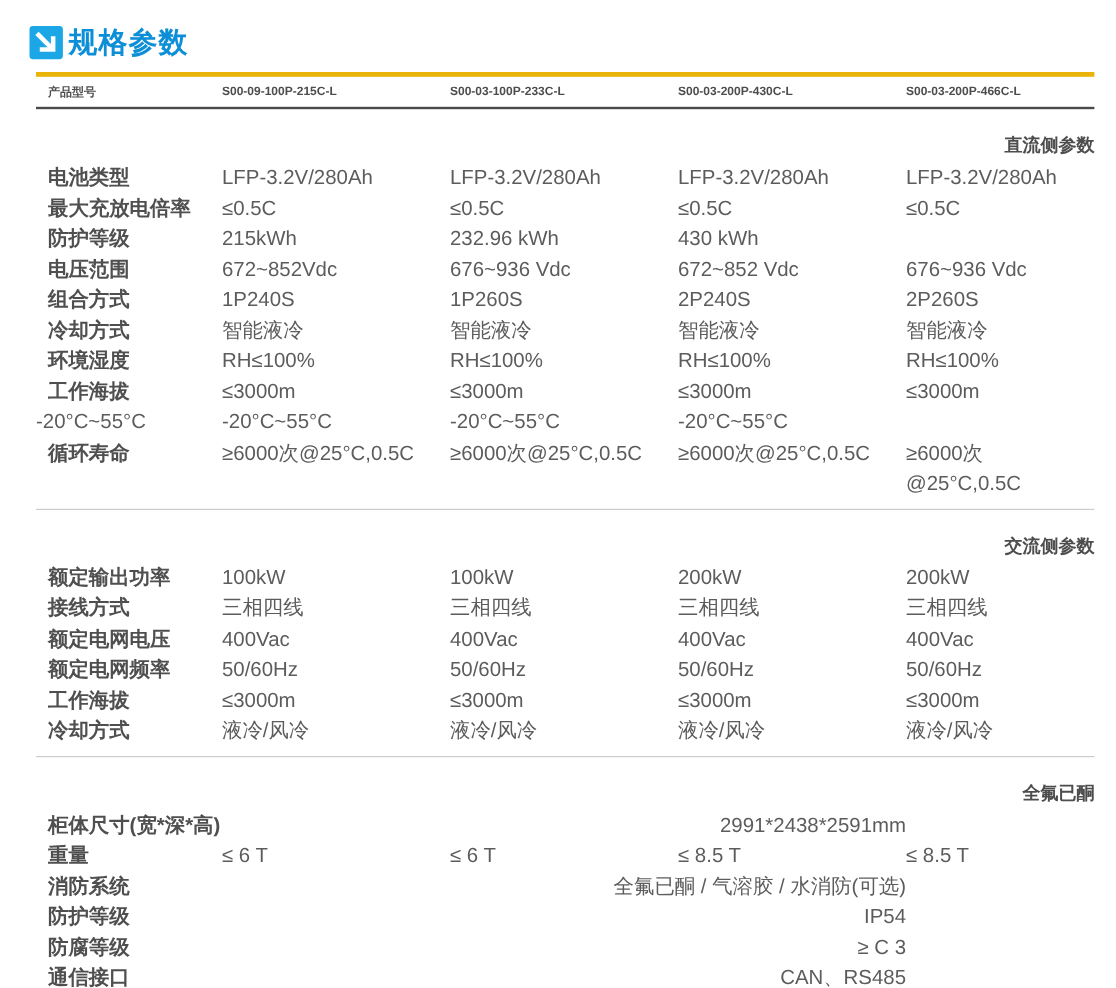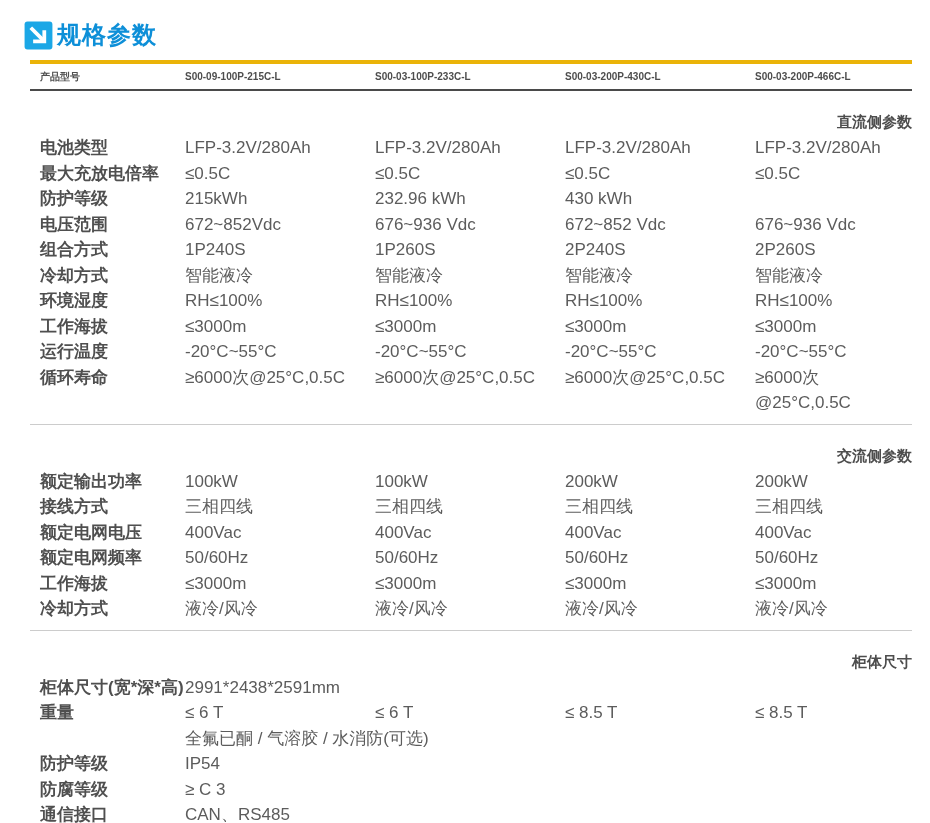--- a/index.html
+++ b/index.html
@@ -38,21 +38,21 @@
     font-weight:bold; color:#4d4d4d; font-size:15px;
     line-height:26px; padding-left:10px;text-align:right;
   }
   .row {
     display:grid;
     grid-template-columns:155px 190px 190px 190px 1fr;
     line-height:25.5px; font-size:17px;
   }
   .cell.label { padding-left:10px; color:#4f4f4f; font-weight:600; }
   .cell.val  { color:#5c5c5c; }
-  .cell.span { grid-column:2 / 5; text-align:left; color:#5c5c5c; }
+  .cell.span { grid-column:2 / 5; text-align:right; color:#5c5c5c; }
 </style>
 </head>
 <body>
 
 <div class="page-header">
   <svg class="title-icon" viewBox="0 0 100 100" aria-hidden="true">
     <rect x="2" y="2" width="96" height="96" rx="10" fill="#1ba7e6"></rect>
     <path d="M28 28 L64 64" stroke="#ffffff" stroke-width="13" fill="none" stroke-linecap="square"></path>
     <path d="M70 38 L70 70 L38 70" stroke="#ffffff" stroke-width="13" fill="none" stroke-linecap="square" stroke-linejoin="miter"></path>
   </svg>
@@ -119,21 +119,20 @@
           <div class="cell val">RH≤100%</div>
         </div>
         <div class="row">
           <div class="cell label">工作海拔</div>
           <div class="cell val">≤3000m</div>
           <div class="cell val">≤3000m</div>
           <div class="cell val">≤3000m</div>
           <div class="cell val">≤3000m</div>
         </div>
         <div class="row">
-          <div class="cell label">运行温度</div>
           <div class="cell val">-20°C~55°C</div>
           <div class="cell val">-20°C~55°C</div>
           <div class="cell val">-20°C~55°C</div>
           <div class="cell val">-20°C~55°C</div>
         </div>
         <div class="row">
           <div class="cell label">循环寿命</div>
           <div class="cell val">≥6000次@25°C,0.5C</div>
           <div class="cell val">≥6000次@25°C,0.5C</div>
           <div class="cell val">≥6000次@25°C,0.5C</div>
@@ -179,33 +178,34 @@
         </div>
         <div class="row">
           <div class="cell label">冷却方式</div>
           <div class="cell val">液冷/风冷</div>
           <div class="cell val">液冷/风冷</div>
           <div class="cell val">液冷/风冷</div>
           <div class="cell val">液冷/风冷</div>
         </div>
       </div>
       <div class="section">
-        <div class="section-title">柜体尺寸</div>
+        <div class="section-title">全氟已酮</div>
         <div class="row">
           <div class="cell label">柜体尺寸(宽*深*高)</div>
           <div class="cell span">2991*2438*2591mm</div>
         </div>
         <div class="row">
           <div class="cell label">重量</div>
           <div class="cell val">≤ 6 T</div>
           <div class="cell val">≤ 6 T</div>
           <div class="cell val">≤ 8.5 T</div>
           <div class="cell val">≤ 8.5 T</div>
         </div>
         <div class="row">
+          <div class="cell label">消防系统</div>
           <div class="cell span">全氟已酮 / 气溶胶 / 水消防(可选)</div>
         </div>
         <div class="row">
           <div class="cell label">防护等级</div>
           <div class="cell span">IP54</div>
         </div>
         <div class="row">
           <div class="cell label">防腐等级</div>
           <div class="cell span">≥ C 3</div>
         </div>

